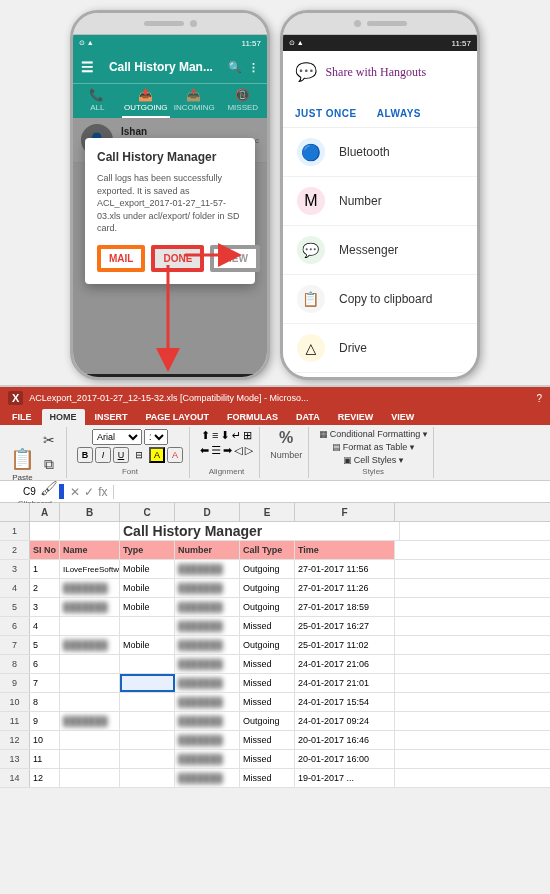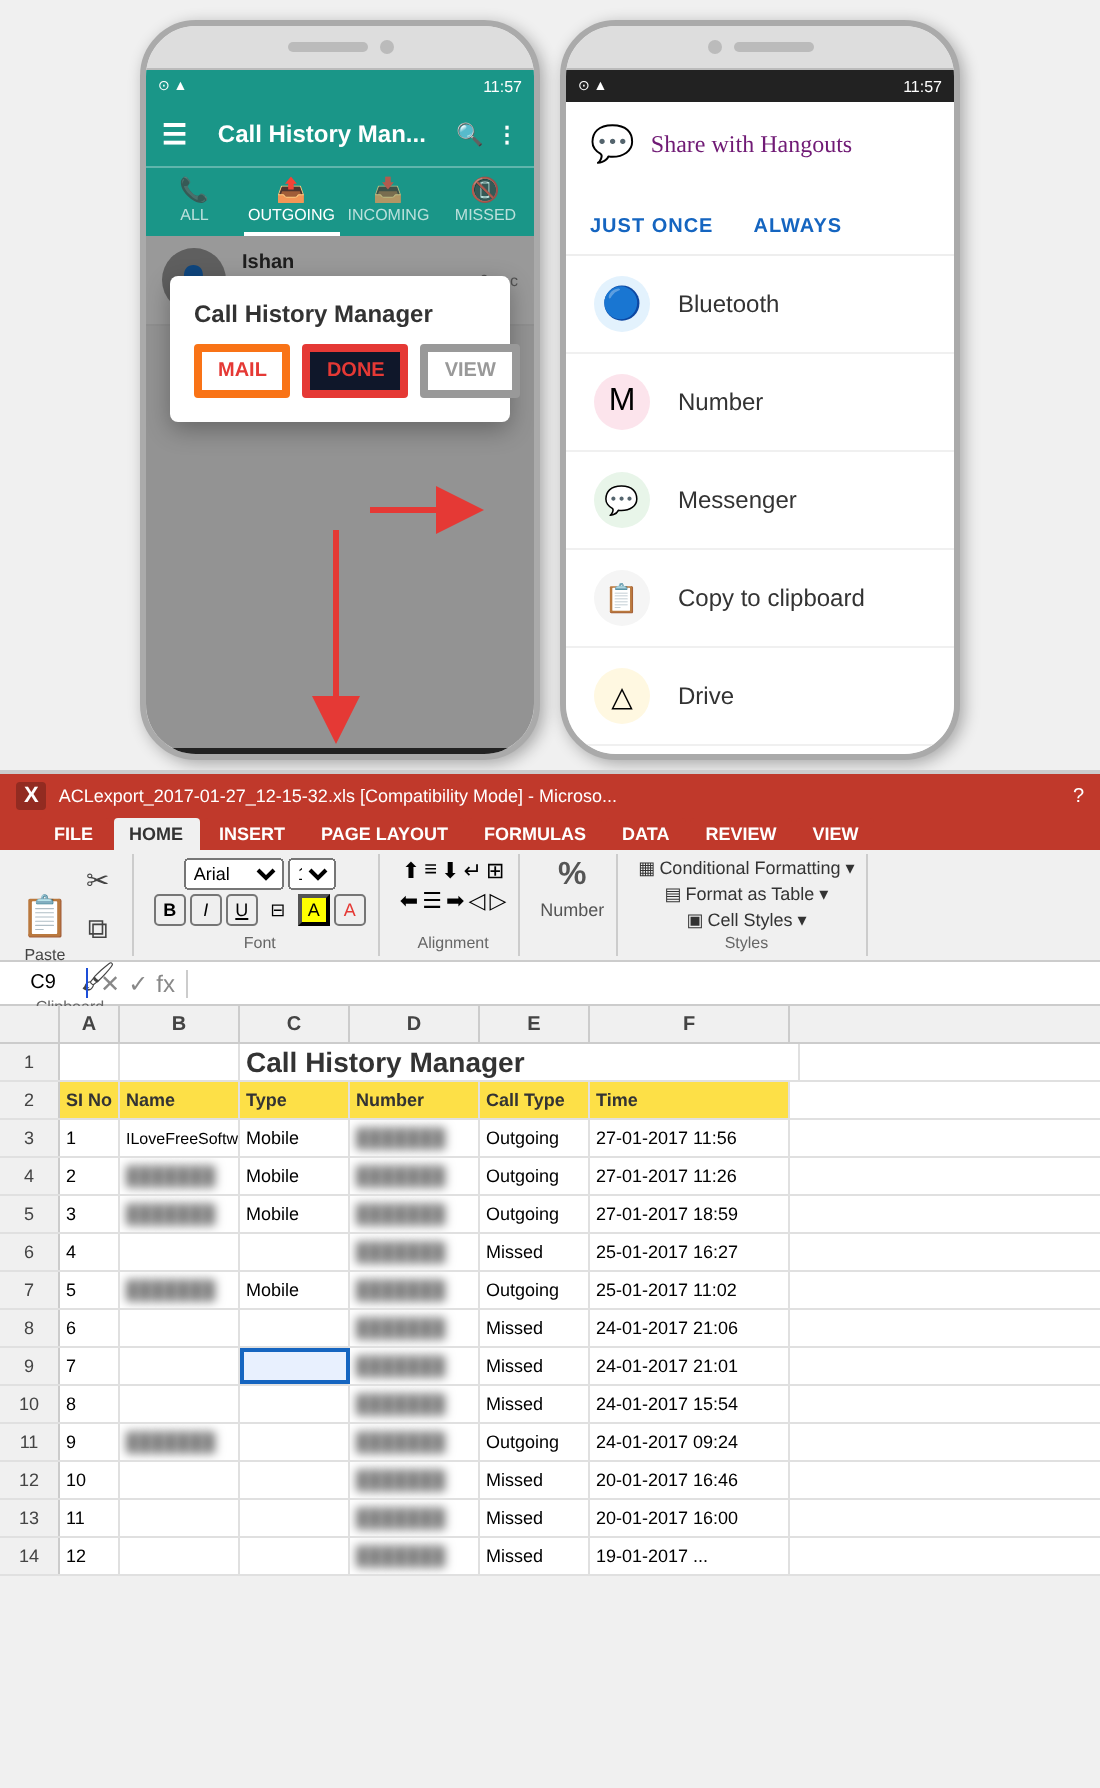--- a/index.html
+++ b/index.html
@@ -149,21 +149,21 @@
       border: 4px solid #f97316;
       background: white;
       color: #e53935;
       font-size: 10px;
       font-weight: bold;
       padding: 4px 8px;
       border-radius: 2px;
       cursor: pointer;
     }
     .dialog-btn.done {
-      background: #0f172a;
+      background: #e5e5e5;
       border-color: #e53935;
       color: #e53935;
     }
     .dialog-btn.view {
       border-color: #999;
       color: #999;
     }
 
     
     .contact-item {
@@ -286,21 +286,21 @@
       padding: 1px 4px;
       border-radius: 2px;
     }
     .excel-title-text { font-size: 9px; }
 
     
     .ribbon-tabs {
       background: #c0392b;
       display: flex;
       align-items: flex-end;
-      padding: 0 19px;
+      padding: 0 4px;
       gap: 2px;
     }
     .ribbon-tab {
       background: #c0392b;
       color: white;
       font-size: 9px;
       font-weight: bold;
       padding: 3px 8px;
       cursor: pointer;
       border-radius: 2px 2px 0 0;
@@ -366,22 +366,22 @@
     
     .formula-bar {
       background: white;
       border-bottom: 1px solid #ccc;
       display: flex;
       align-items: center;
       height: 22px;
       font-size: 10px;
     }
     .name-box {
-      width: 44px;
-      border-right: 1px solid #1d4ed8;
+      width: 64px;
+      border-right: 5px solid #1d4ed8;
       padding: 2px 16px;
       font-size: 10px;
       display: flex;
       align-items: center;
       justify-content: center;
     }
     .formula-controls {
       display: flex;
       align-items: center;
       gap: 4px;
@@ -454,21 +454,21 @@
       border: 2px solid #1565c0;
     }
     .ss-cell.title-cell {
       font-size: 14px;
       font-weight: bold;
       color: #333;
     }
     .ss-cell.header-cell {
       font-weight: bold;
       color: #333;
-      background: #fde047;
+      background: #fca5a5;
     }
     .ss-cell.blurred {
       color: transparent;
       text-shadow: 0 0 5px rgba(0,0,0,0.5);
     }
     .col-a { width: 30px; }
     .col-b { width: 60px; }
     .col-c { width: 55px; }
     .col-d { width: 65px; }
     .col-e { width: 55px; }
@@ -547,20 +547,21 @@
           <div class="contact-name">Ishan</div>
           <div class="contact-number">9911840...</div>
           <div class="contact-type">Mobile</div>
         </div>
         <div class="contact-meta">0 sec</div>
       </div>
 
       <div class="dialog-overlay">
         <div class="dialog-box">
           <div class="dialog-title">Call History Manager</div>
+          <div class="dialog-message">Call logs has been successfully exported. It is saved as ACL_export_2017-01-27_11-57-03.xls under acl/export/ folder in SD card.</div>
           <div class="dialog-buttons">
             <button class="dialog-btn">MAIL</button>
             <button class="dialog-btn done">DONE</button>
             <button class="dialog-btn view">VIEW</button>
           </div>
         </div>
       </div>
     </div>
 
     <div class="phone-bottom">

